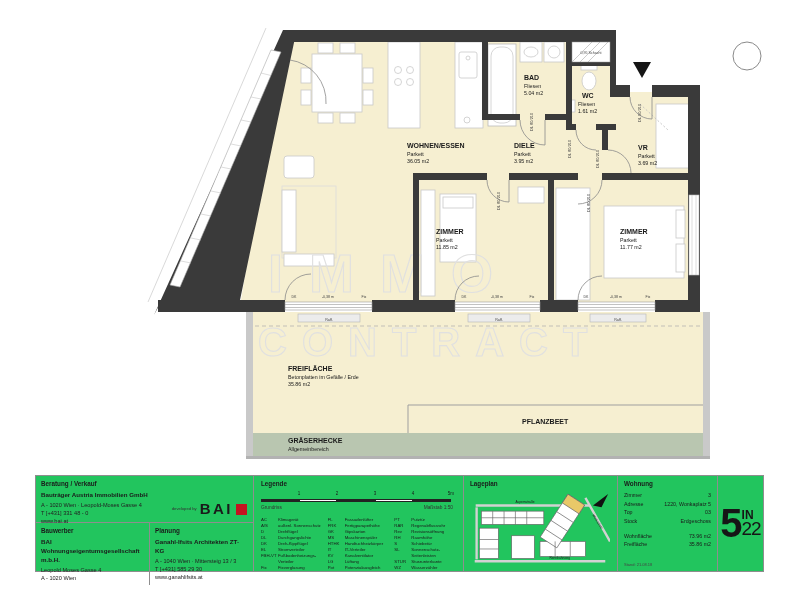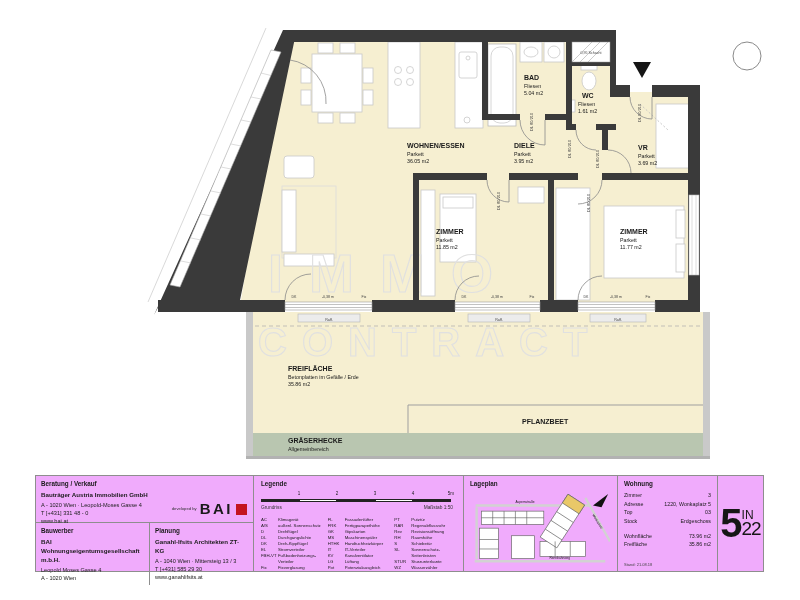--- a/index.html
+++ b/index.html
@@ -6,21 +6,21 @@
   body{width:800px;height:600px;background:#fff;font-family:"Liberation Sans",sans-serif;color:#1a1a1a;position:relative;overflow:hidden}
   svg text{fill:#1a1a1a}
   .rn{font-weight:bold;font-size:7px}
   .rs{font-size:5.3px}
   .tiny{font-size:3.6px;fill:#444}
   .dl{font-size:4px;fill:#444}
   .wm{font-weight:bold;stroke:#e0e0e0;fill:none;stroke-width:1.1}
   .wm1{font-size:54px;letter-spacing:26px}
   .wm2{font-size:40px;letter-spacing:15px}
 
-  .panel{position:absolute;left:35px;top:475px;width:729px;height:97px;border:1px solid #8e8e8e;display:flex;font-size:6px;line-height:1.45;box-sizing:border-box;background:#f0abfc}
+  .panel{position:absolute;left:35px;top:475px;width:729px;height:97px;border:1px solid #8e8e8e;display:flex;font-size:6px;line-height:1.45;box-sizing:border-box;background:#22c55e}
   .col{border-right:1px solid #8e8e8e;position:relative;box-sizing:border-box}
   .c1{width:218px;display:flex;flex-direction:column}
   .c1top{height:47px;border-bottom:1px solid #8e8e8e;padding:3px 5px;position:relative;box-sizing:border-box}
   .c1bot{flex:1;display:flex}
   .c1bl{width:114px;border-right:1px solid #8e8e8e;padding:3px 5px;box-sizing:border-box}
   .c1br{flex:1;padding:3px 5px}
   .c2{width:210px;padding:3px 7px}
   .c3{width:154px;padding:3px 6px}
   .c4{width:100px;padding:3px 6px;display:flex;flex-direction:column}
   .c5{width:45px;border-right:none;display:flex;align-items:center;justify-content:center}
@@ -43,21 +43,21 @@
   .lg-abbr{width:17px;flex-shrink:0}
   .lg-name{flex:1}
 
   .kv{display:flex;justify-content:space-between;font-size:5.3px;line-height:1.6}
   .kv .v{text-align:right}
   .stand{margin-top:auto;font-size:4px;color:#444}
 
   .logo5{display:flex;align-items:flex-start;color:#161616}
   .l5big{font-size:40px;font-weight:bold;line-height:.78;letter-spacing:-2px}
   .l5col{display:flex;flex-direction:column;margin-left:1px;margin-top:2px}
-  .l5in{font-size:12px;font-weight:normal;line-height:.95}
+  .l5in{font-size:12px;font-weight:bold;line-height:.95}
   .l522{font-size:19px;font-weight:normal;line-height:.8;letter-spacing:-1px}
 </style>
 </head>
 <body>
 
 <svg width="800" height="470" viewBox="0 0 800 470" style="position:absolute;left:0;top:0">
 
   <g>
     <rect x="253" y="312" width="450" height="121" fill="#f6efd1"></rect>
     <rect x="253" y="433" width="450" height="23" fill="#b9c6b0"></rect>

